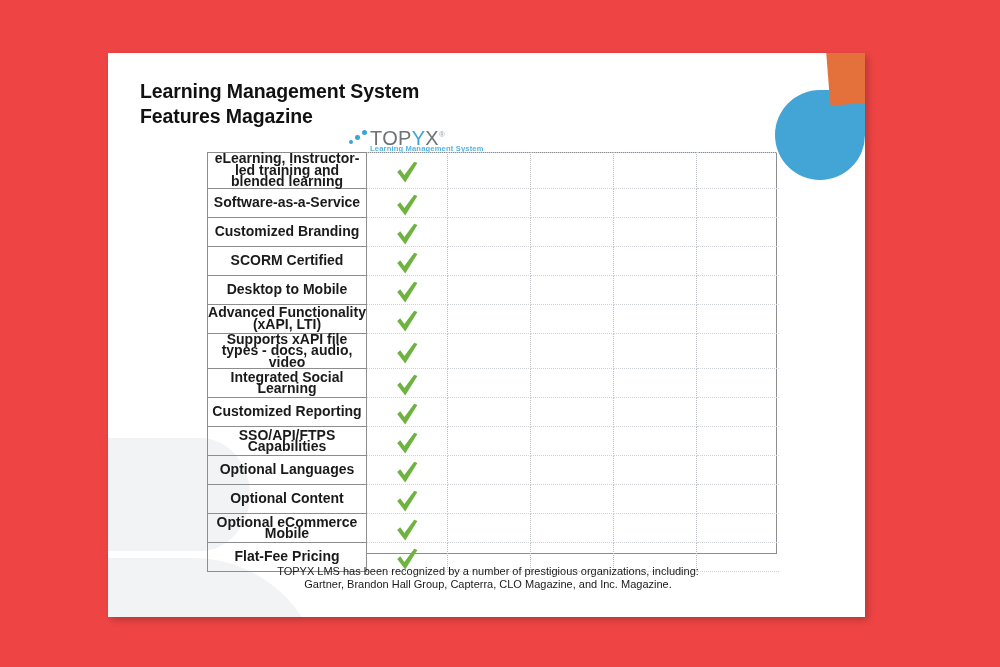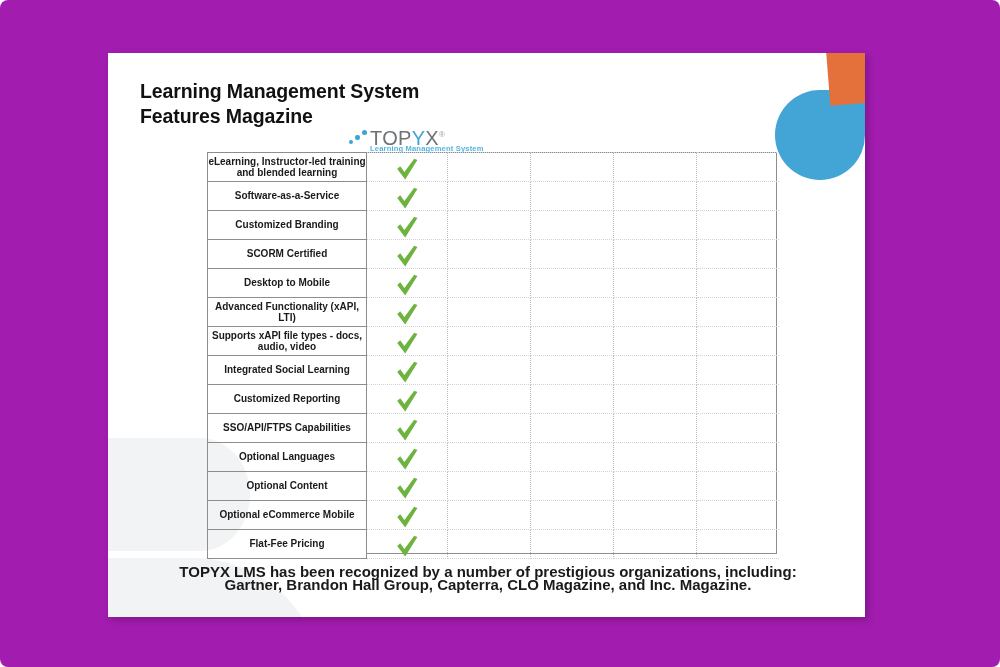--- a/index.html
+++ b/index.html
@@ -13,22 +13,21 @@
     height: 667px;
     font-family: "Liberation Sans", sans-serif;
     overflow: hidden;
     position: relative;
   }
 
   
   #canvas {
     position: absolute;
     inset: 0;
-    background: #a21caf;
-    border-radius: 8px;
+    background: #ef4444;
   }
 
   
   .slide-card {
     position: absolute;
     left: 108px;
     top: 53px;
     width: 757px;
     height: 564px;
     background: #ffffff;
@@ -150,21 +149,21 @@
   }
   .checklist-table td {
     padding: 0;
     vertical-align: middle;
     height: 28px;
   }
   .col-label {
     width: 159px;
     border: 1px solid #8d8d8d;
     text-align: center;
-    font-size: 10px;
+    font-size: 14px;
     font-weight: bold;
     color: #1a1a1a;
     line-height: 11.5px;
     padding: 3px 4px;
     box-sizing: border-box;
   }
   .col-check {
     width: 80px;
     border-top: 1px dotted #cfd2d6;
     border-bottom: 1px dotted #cfd2d6;
@@ -206,22 +205,22 @@
   }
   .checkmark svg { display: block; width: 26px; height: 26px; }
 
   
   .footer-note {
     position: absolute;
     left: 60px;
     top: 512px;
     width: 640px;
     text-align: center;
-    font-size: 15px;
-    font-weight: bold;
+    font-size: 11px;
+    font-weight: normal;
     line-height: 13px;
     color: #1a1a1a;
     z-index: 4;
   }
 </style>
 </head>
 <body>
 
 <div id="canvas">
 

